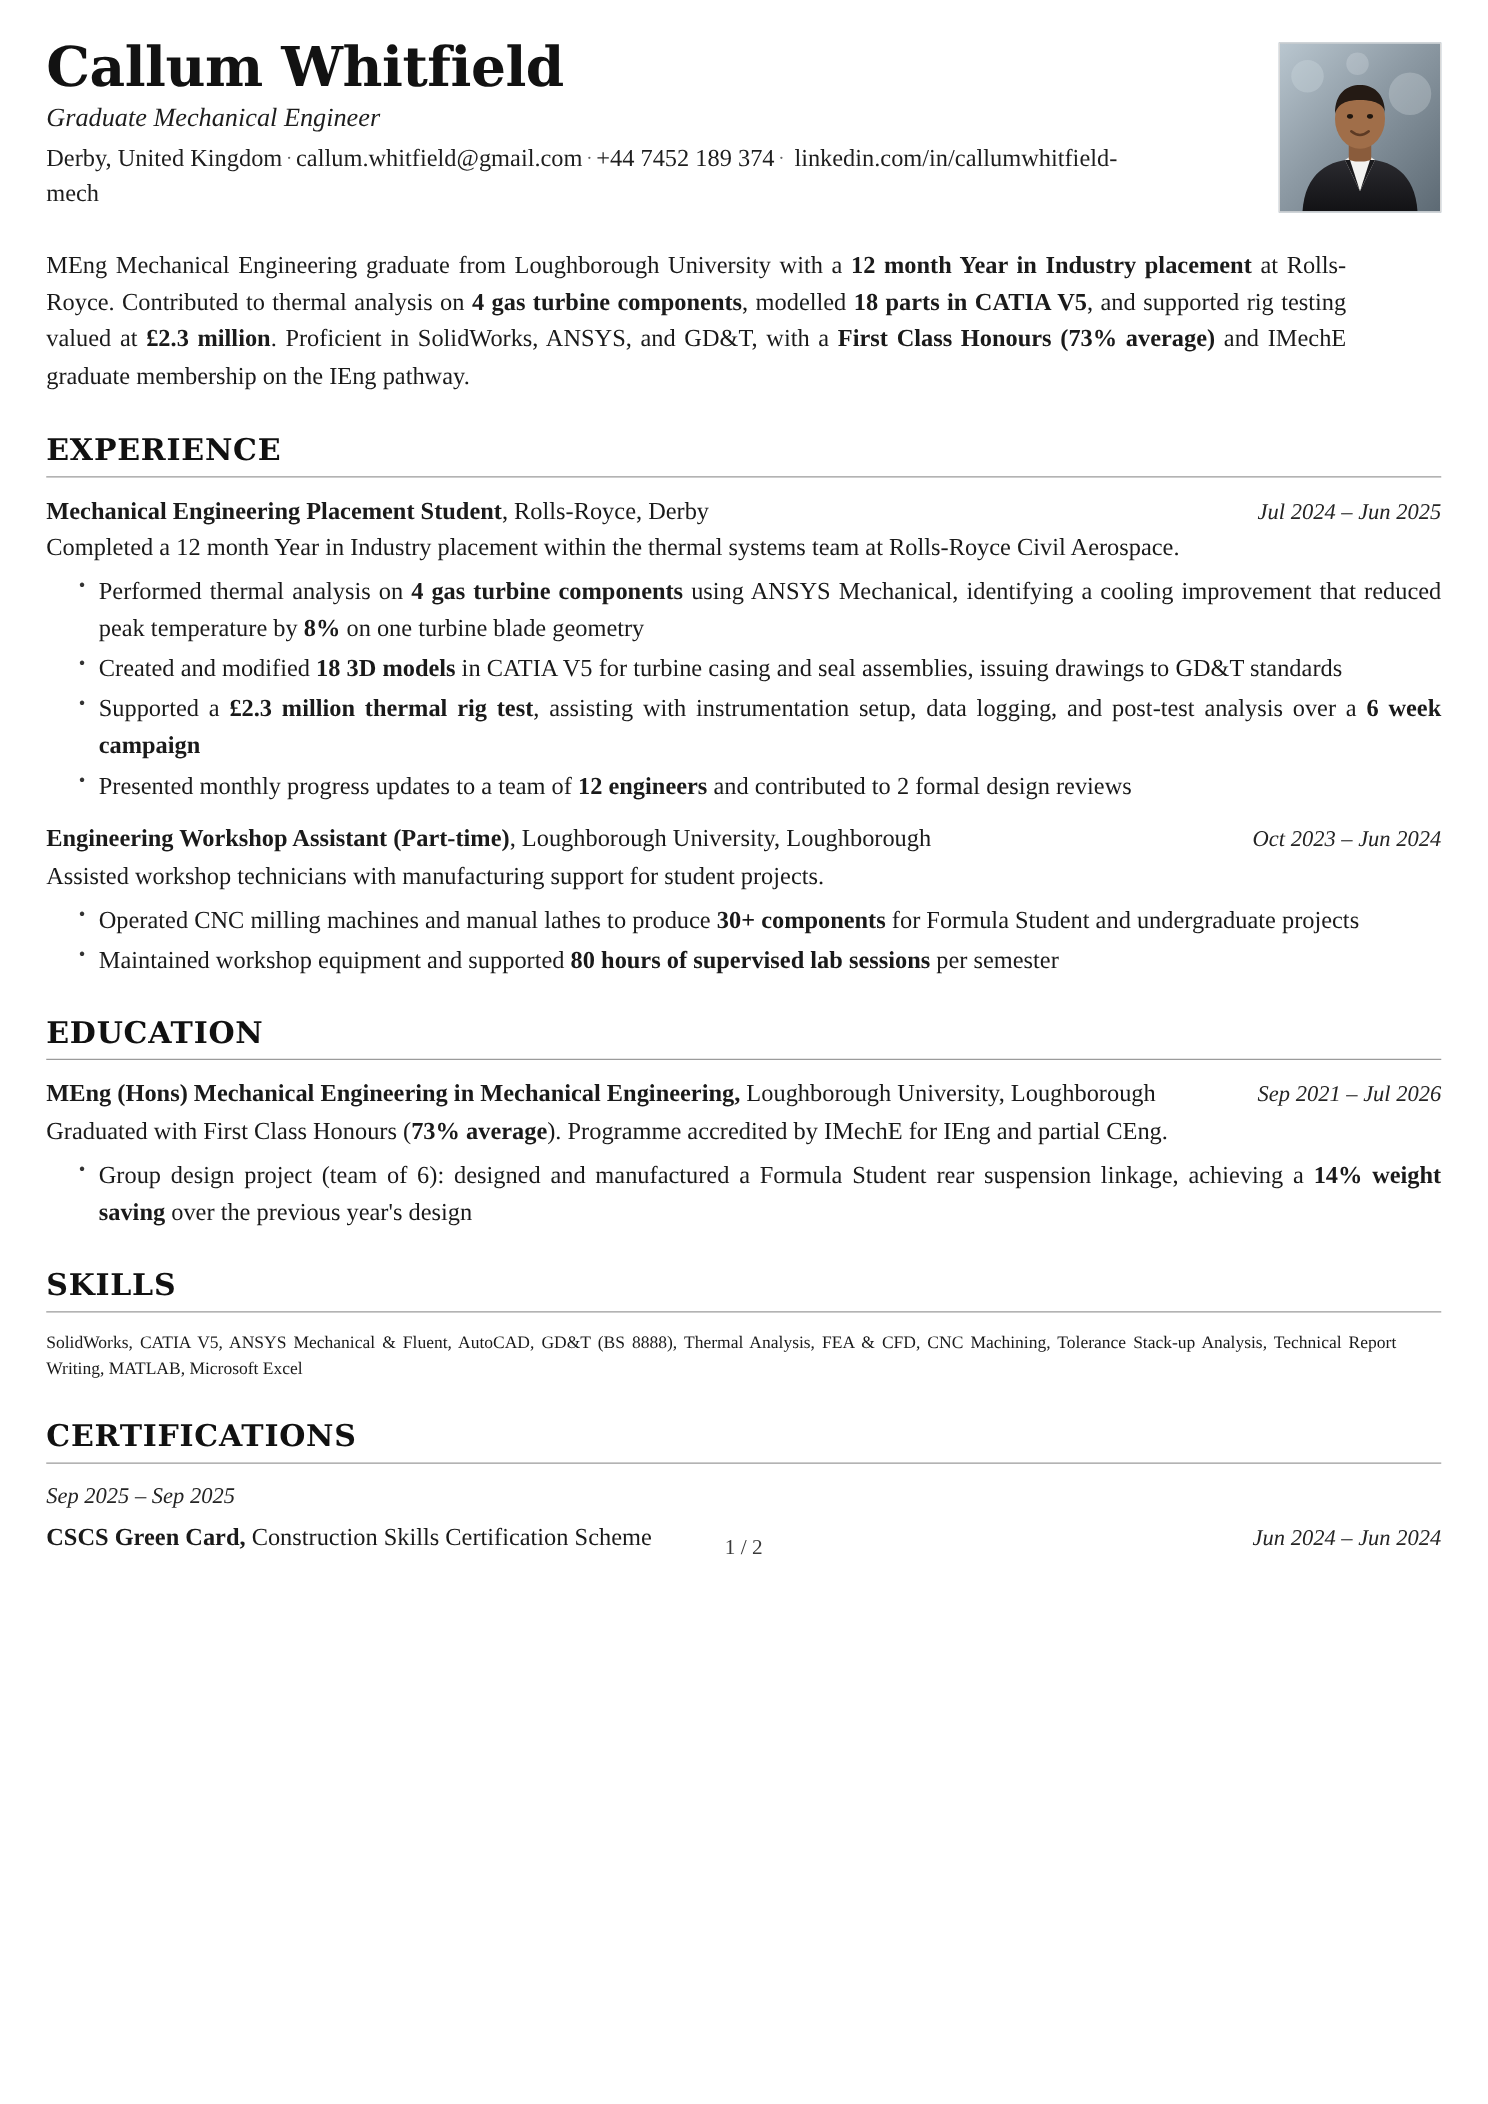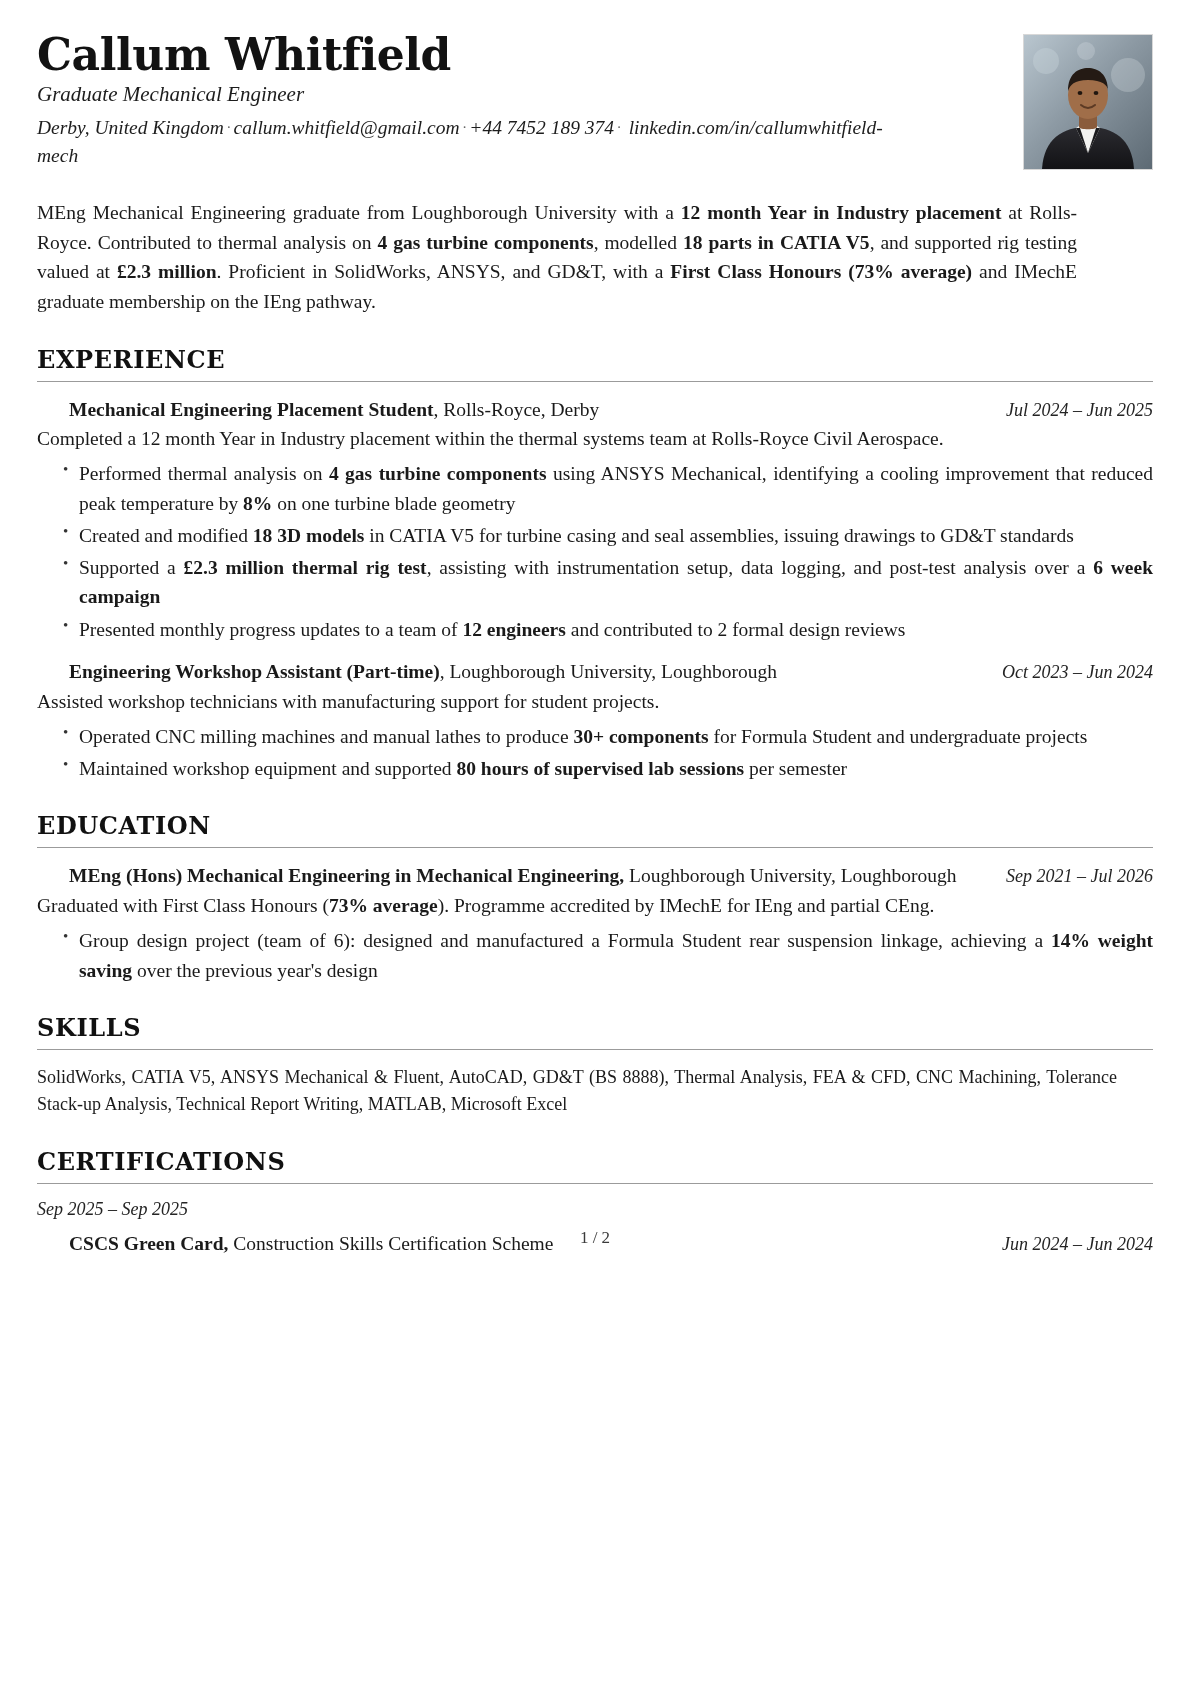--- a/index.html
+++ b/index.html
@@ -43,21 +43,20 @@
     font-size: 21px;
     line-height: 1.25;
     margin: 0 0 6px 0;
     color: #1d1d1d;
   }
   .contact-line {
     font-size: 19.5px;
     line-height: 1.48;
     color: #1d1d1d;
     max-width: 880px;
-    font-style: italic;
   }
   .contact-sep {
     color: #666;
     padding: 0 3px;
     font-size: 15px;
     vertical-align: 2px;
   }
   .photo {
     position: absolute;
     top: 4px;
@@ -101,21 +100,20 @@
   .entry-head {
     display: flex;
     align-items: baseline;
     justify-content: space-between;
     gap: 16px;
   }
   .entry-title {
     font-size: 19.5px;
     line-height: 1.42;
     flex: 1 1 auto;
-    margin-left: 32px;
   }
   .entry-date {
     font-style: italic;
     font-size: 18px;
     white-space: nowrap;
     flex: 0 0 auto;
     color: #242424;
     padding-top: 1px;
   }
   .entry-desc {
@@ -139,21 +137,21 @@
   ul.bullets li::before {
     content: "\2022";
     position: absolute;
     left: 0;
     top: -1px;
     font-size: 15px;
     color: #333;
   }
 
   .plain-text {
-    font-size: 18px;
+    font-size: 14px;
     line-height: 1.52;
     text-align: justify;
     max-width: 1080px;
   }
 
   .cert-row {
     display: flex;
     align-items: baseline;
     justify-content: space-between;
     gap: 16px;

